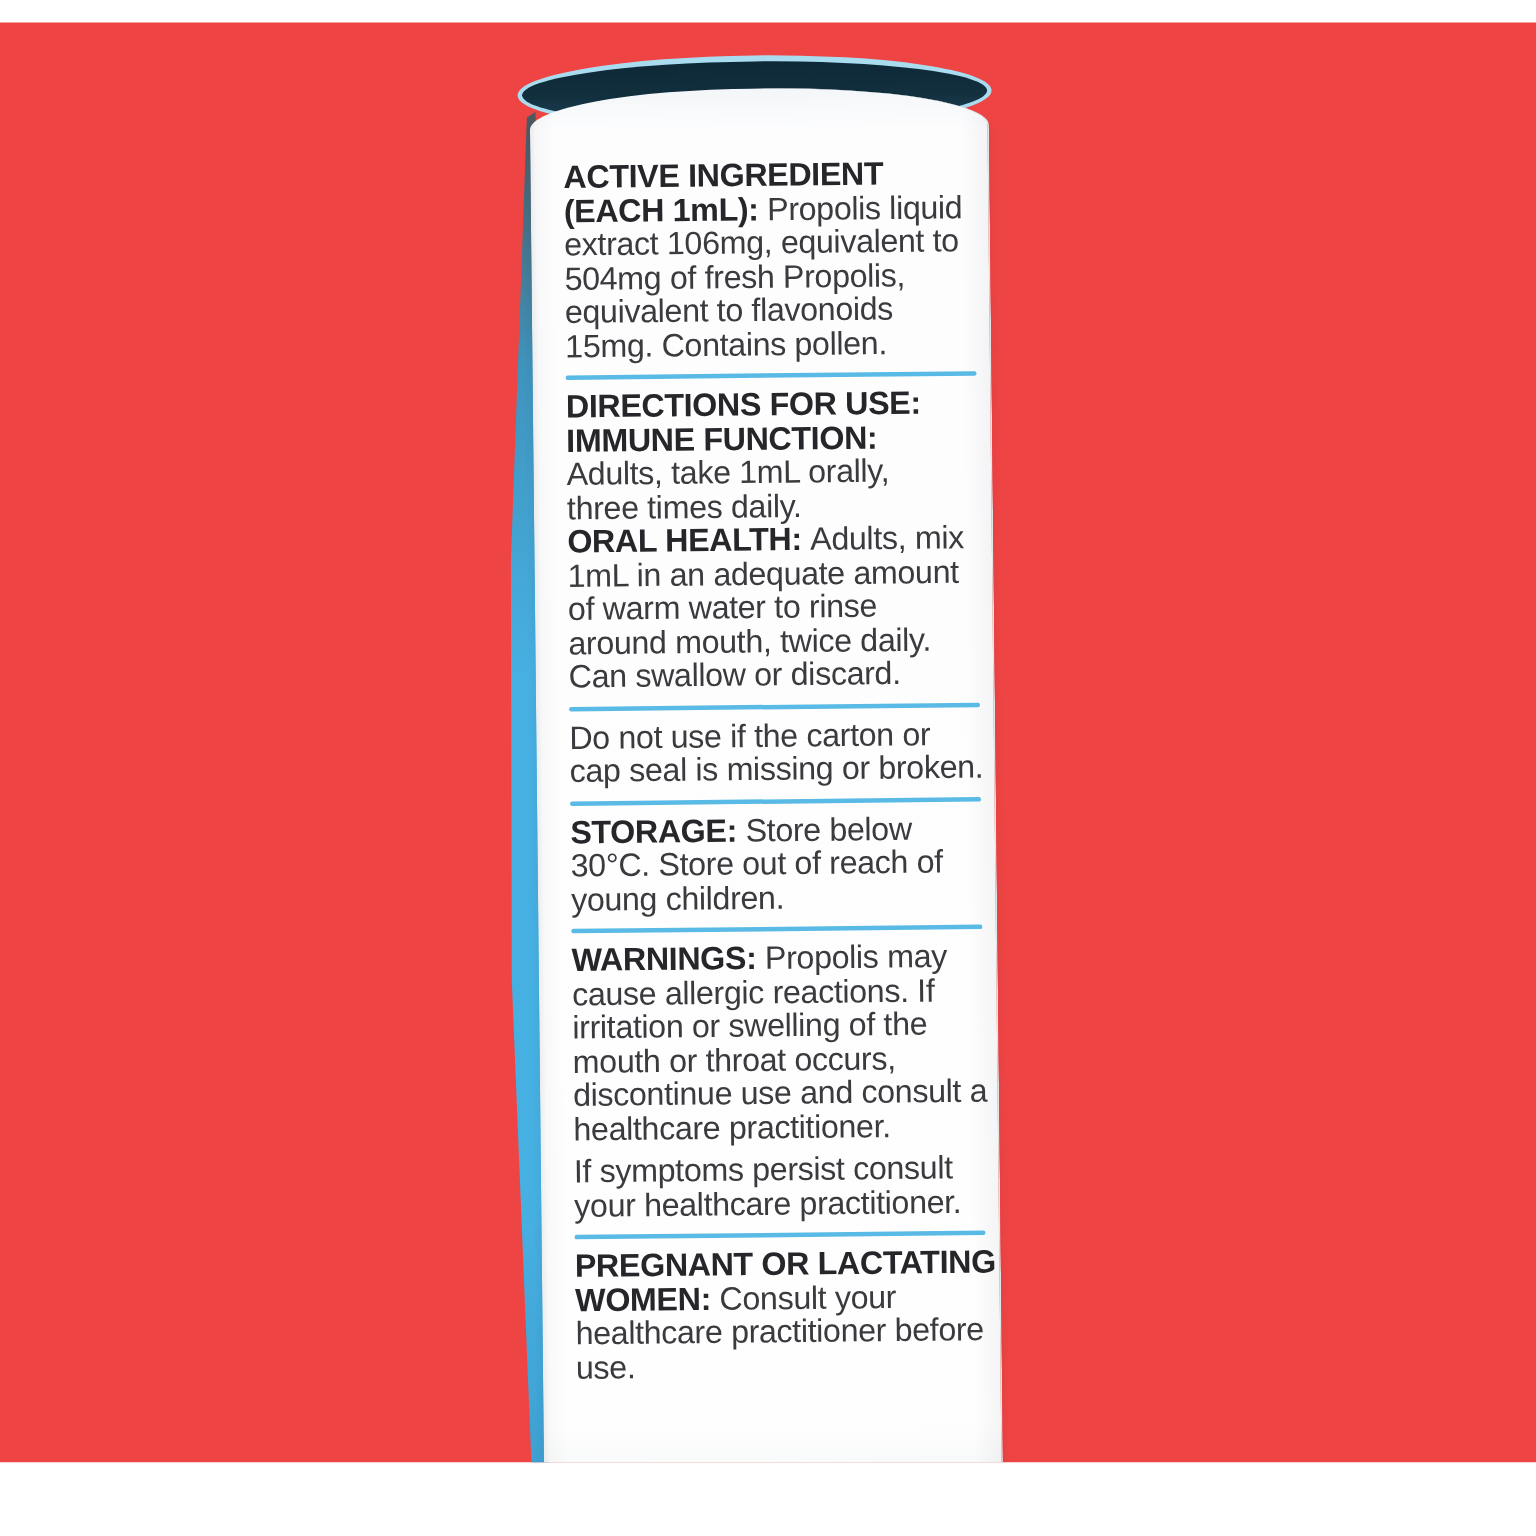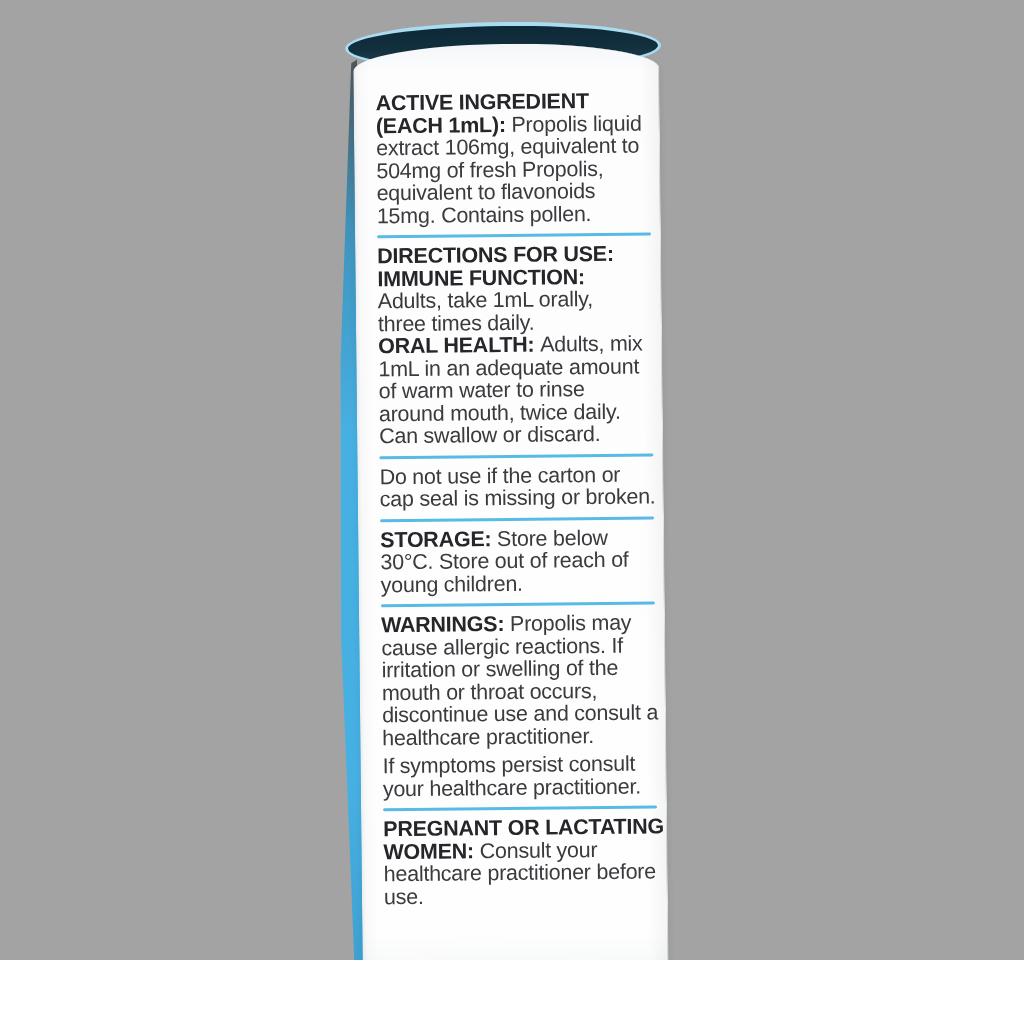--- a/index.html
+++ b/index.html
@@ -5,22 +5,23 @@
   html, body {
     margin: 0;
     padding: 0;
     background: #ffffff;
     font-family: "Liberation Sans", sans-serif;
   }
   .photo {
     position: relative;
     width: 1024px;
     height: 960px;
-    background: #a3a3a3;
+    background: #ef4444;
     overflow: hidden;
+    margin-top: 15px;
   }
   .box {
     position: absolute;
     left: 336px;
     top: 20px;
     width: 330px;
     height: 996px;
     transform: rotate(-0.6deg);
     transform-origin: 50% 50%;
   }

